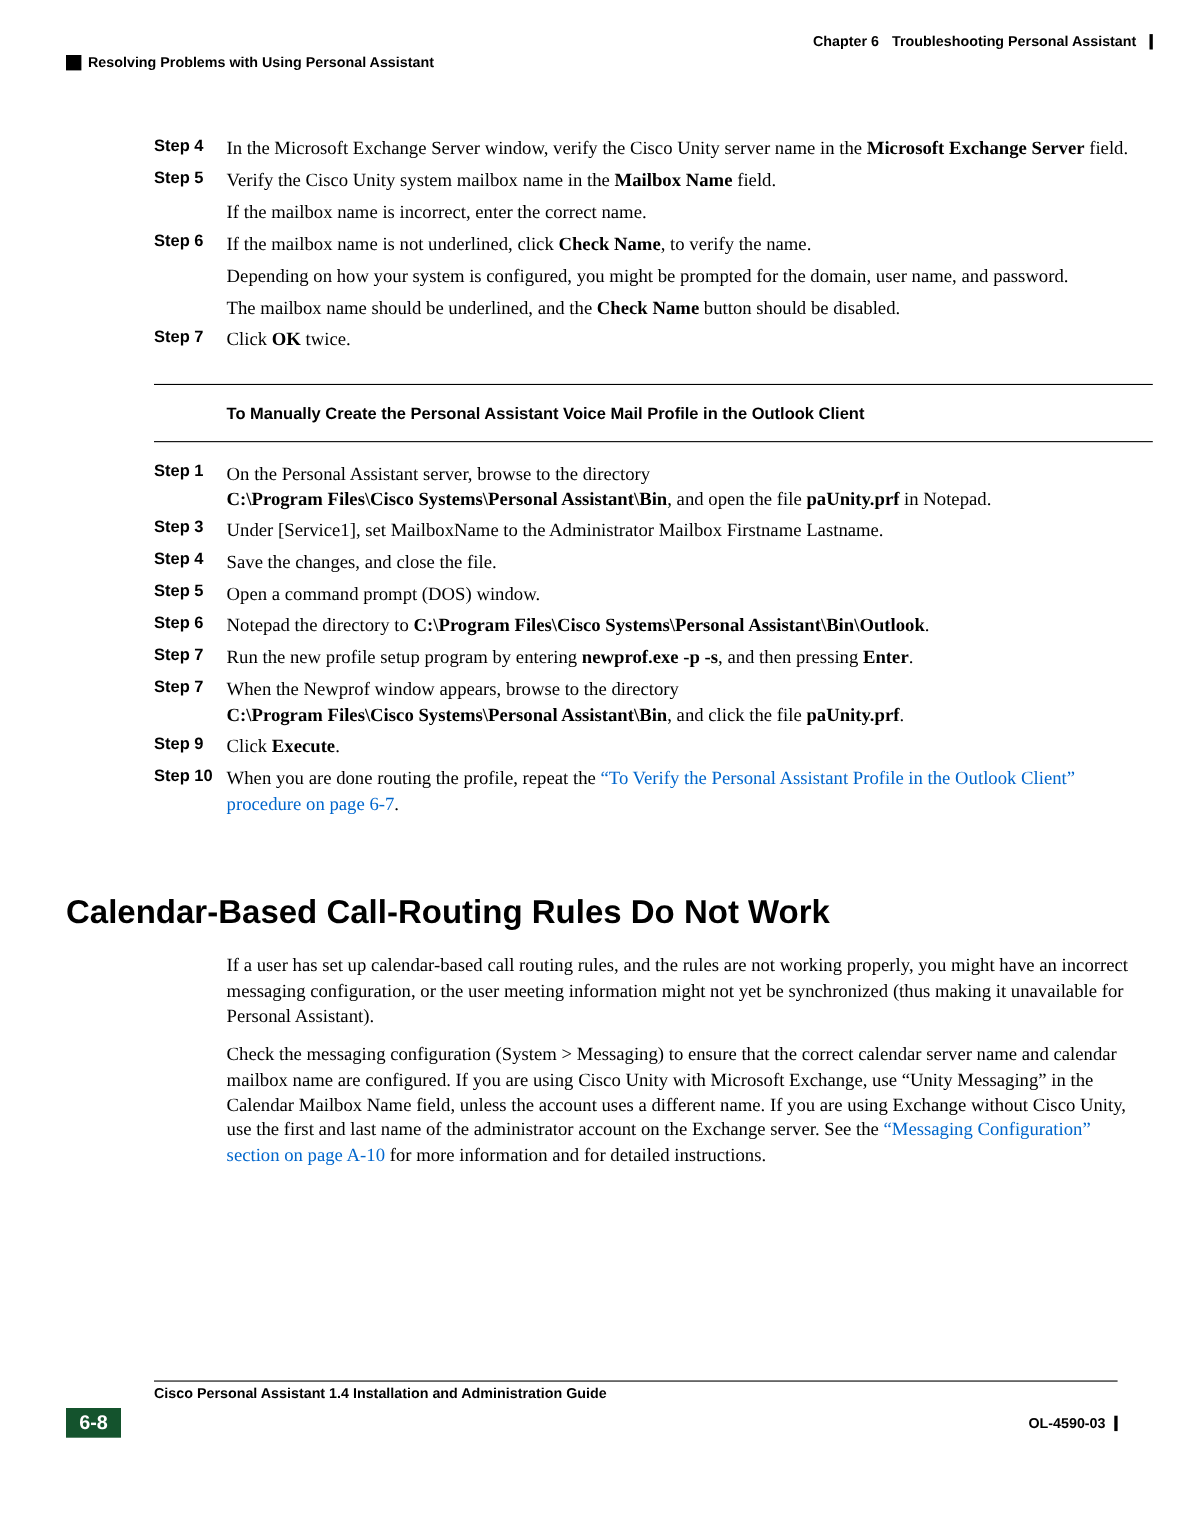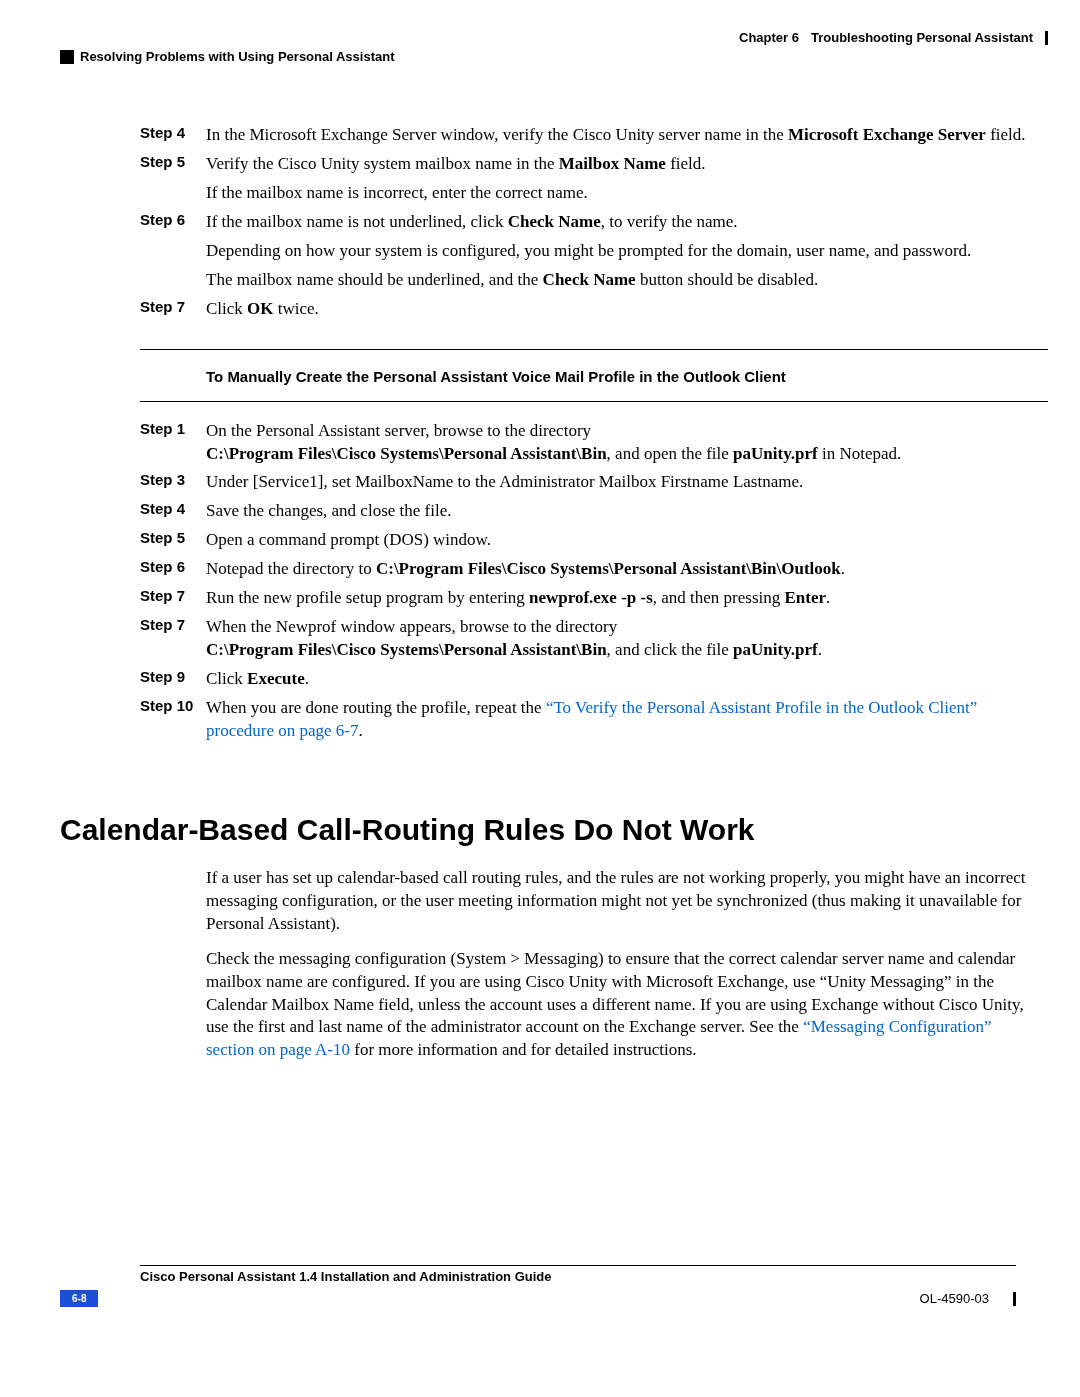--- a/index.html
+++ b/index.html
@@ -121,34 +121,34 @@
     margin-top: -1px;
     padding-top: 4px;
   }
   .footer-row {
     display: flex;
     justify-content: space-between;
     align-items: center;
     margin-top: 6px;
   }
   .page-num {
-    background: #1d4ed8;
+    background: #14532d;
     color: #fff;
     font-family: Arial, Helvetica, sans-serif;
     font-weight: bold;
-    font-size: 10px;
+    font-size: 18px;
     padding: 3px 12px;
   }
   .doc-id {
     font-family: Arial, Helvetica, sans-serif;
-    font-weight: normal;
-    font-size: 13px;
-    display: flex;
-    align-items: center;
-    gap: 24px;
+    font-weight: bold;
+    font-size: 13px;
+    display: flex;
+    align-items: center;
+    gap: 8px;
   }
   .doc-id .rule {
     width: 3px;
     height: 14px;
     background: #000;
     display: inline-block;
   }
 </style>
 </head>
 <body>

